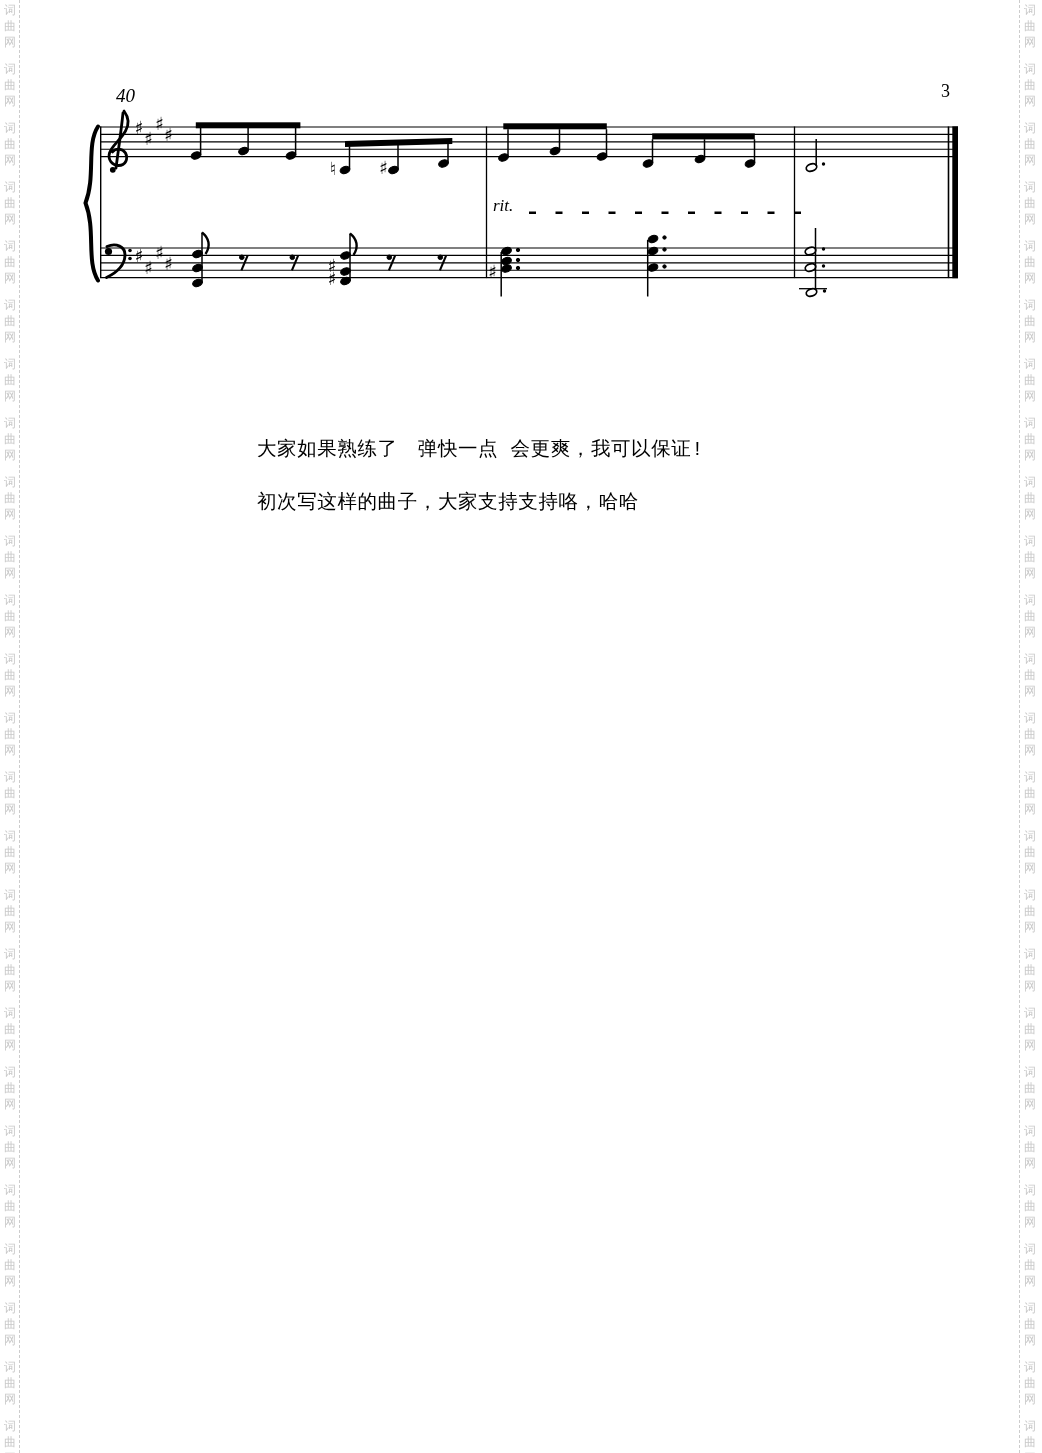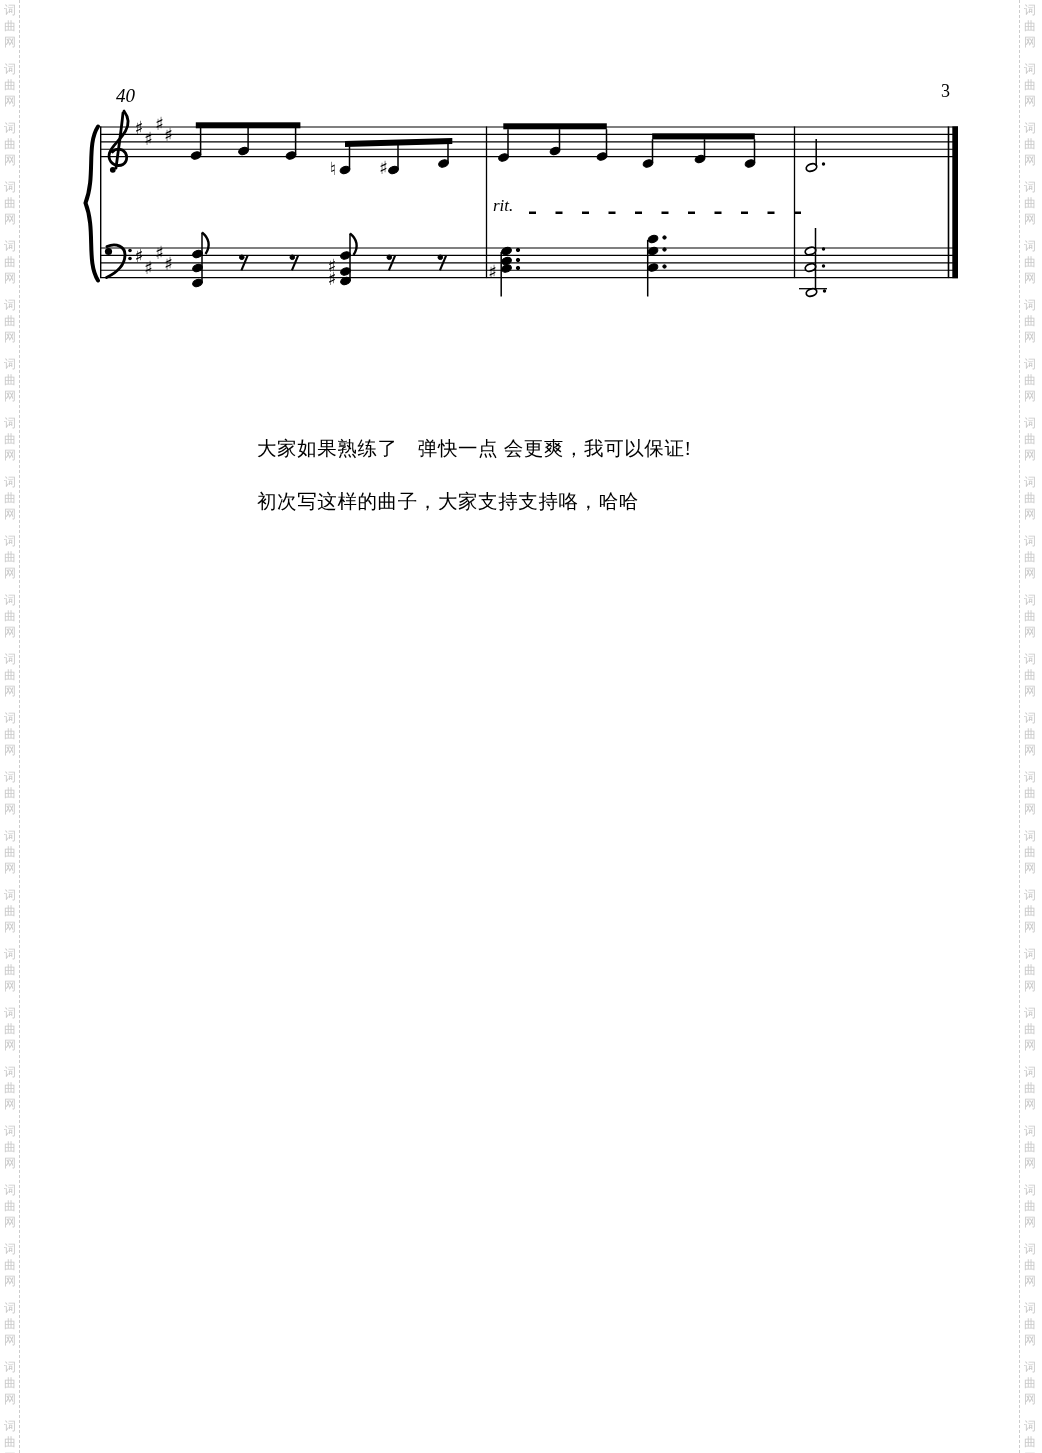--- a/index.html
+++ b/index.html
@@ -17,21 +17,21 @@
   .wm-group{display:flex;flex-direction:column;margin-bottom:11px;}
   .wm-group span{font-size:12px;line-height:16px;color:#c9c9c9;text-align:center;
     font-family:"DejaVu Sans",sans-serif;}
   
   .measure-number{position:absolute;left:100px;top:85px;
     font:italic 19px "Liberation Serif","DejaVu Serif",serif;margin-left:16px;}
   .page-number{position:absolute;left:941px;top:81px;
     font:18px "Liberation Serif","DejaVu Serif",serif;}
   .score-svg{position:absolute;left:0;top:0;}
   .note-line{position:absolute;left:257px;font-size:19.5px;letter-spacing:0.6px;
-    color:#000;white-space:nowrap;font-family:Liberation Serif, serif;}
+    color:#000;white-space:nowrap;font-family:Liberation Mono, monospace;}
   .note-line.l1{top:435px;}
   .note-line.l2{top:488px;}
   .rit-text{font:italic 17px "Liberation Serif","DejaVu Serif",serif;}
   .acc{font-family:"DejaVu Sans",sans-serif;font-size:18px;}
 </style>
 </head>
 <body>
 
 <div class="wm-line left"></div>
 <div class="wm-line right"></div>

